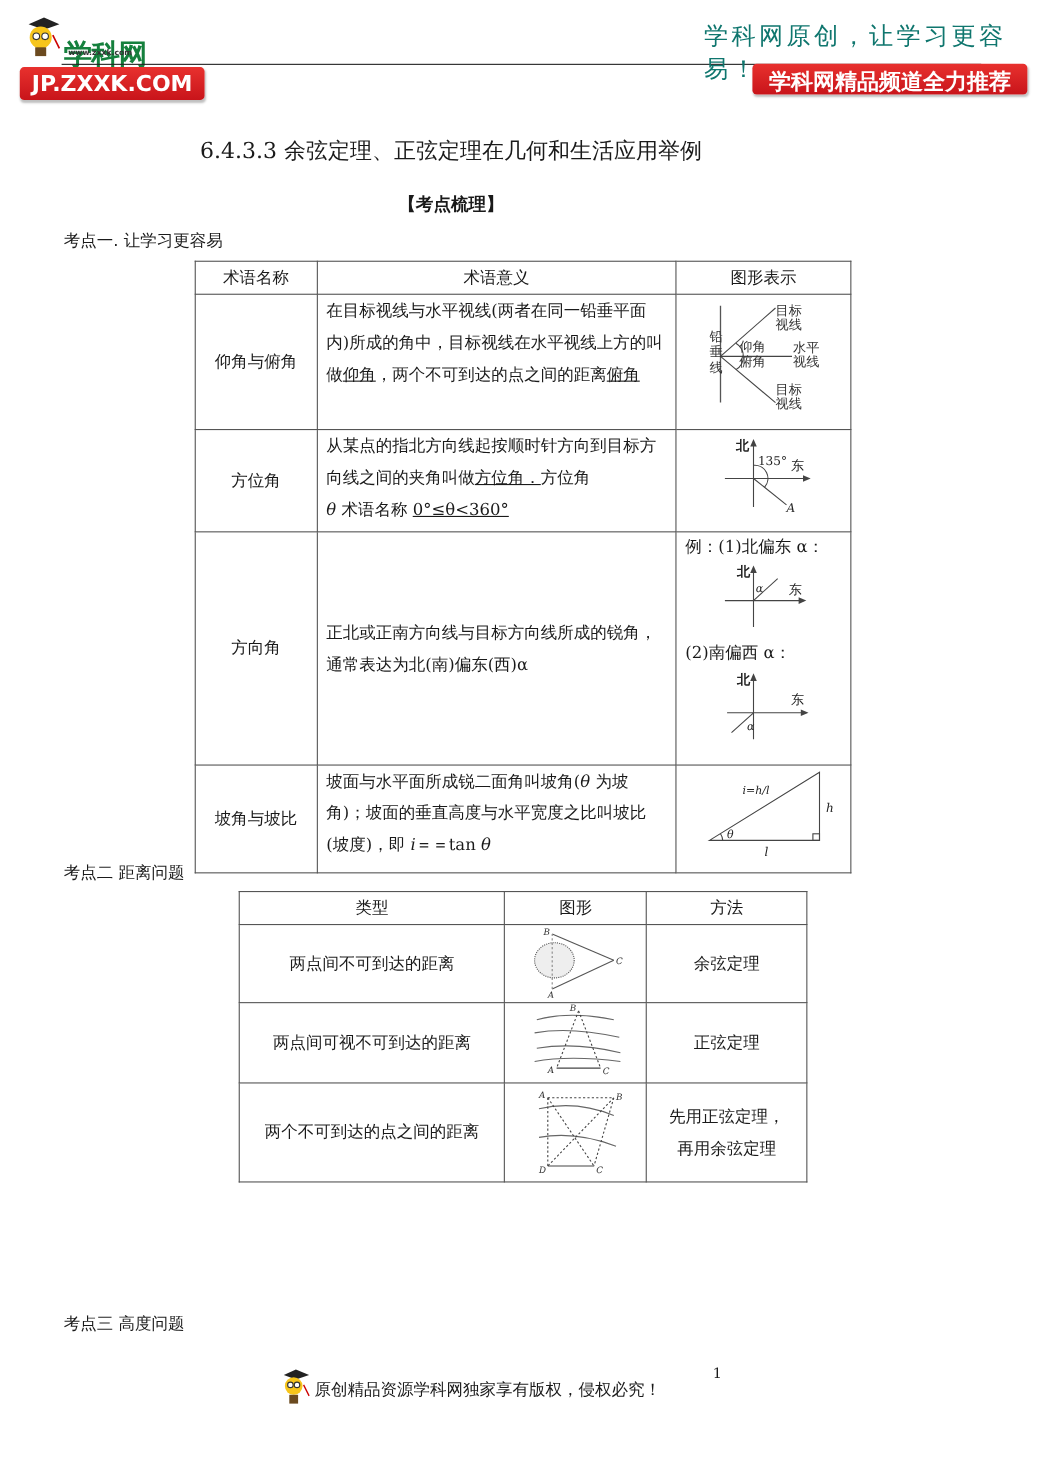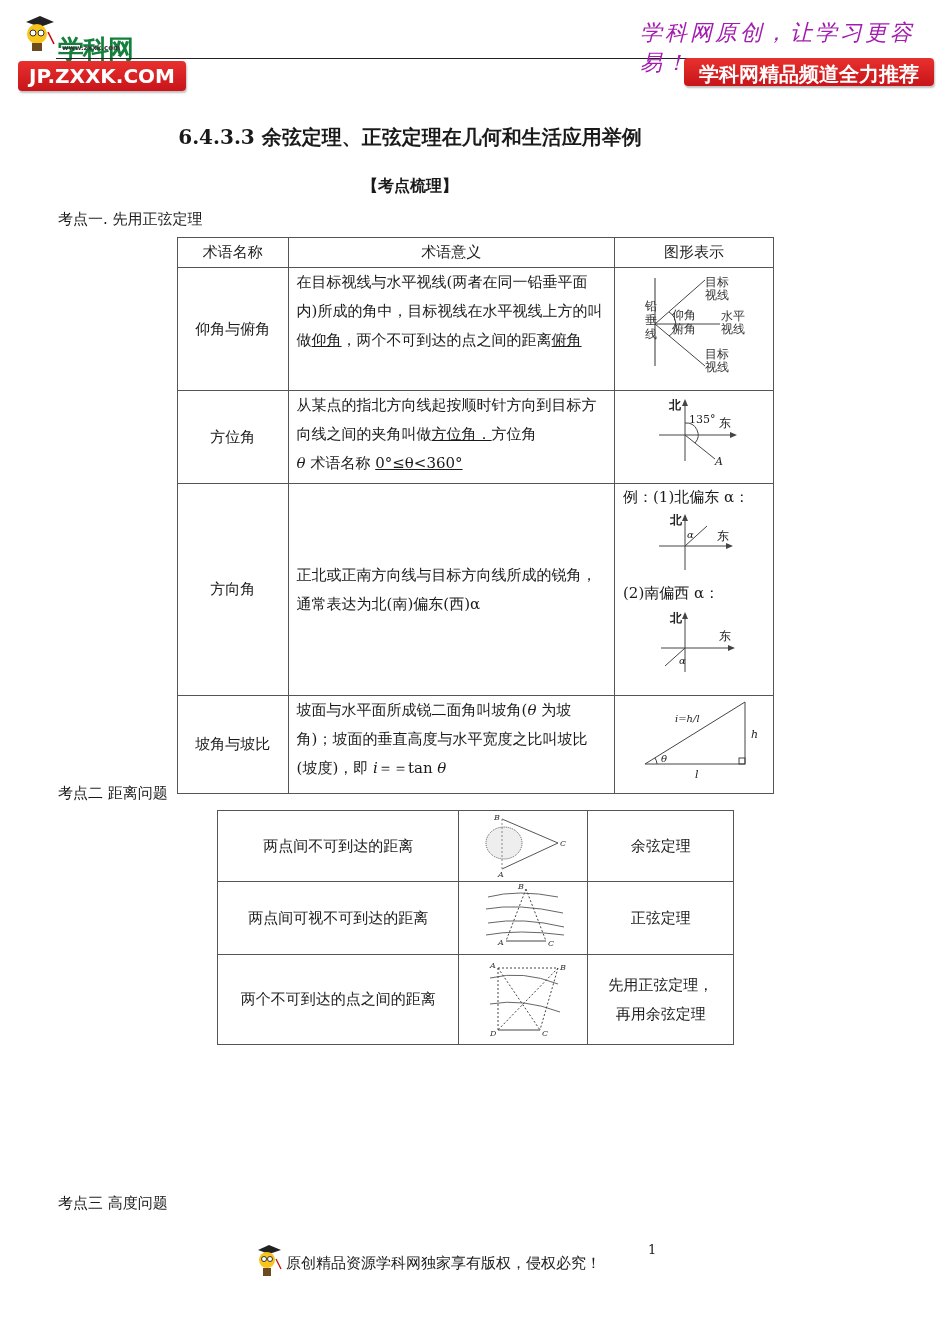--- a/index.html
+++ b/index.html
@@ -9,27 +9,27 @@
 
   
   .logo-mascot { left: 22px; top: 14px; width: 34px; height: 40px; }
   .logo-text { left: 58px; top: 32px; font-family: "DejaVu Sans", sans-serif; font-weight: bold;
                font-size: 26px; color: #15803d; letter-spacing: -1px; }
   .logo-url { left: 62px; top: 44px; font-family: "DejaVu Sans", sans-serif; font-size: 7px; font-weight: bold; color: #333; }
   .header-rule { left: 56px; top: 58px; width: 836px; height: 1px; background: #222; }
   .jp-badge { left: 18px; top: 61px; width: 168px; height: 30px; background: linear-gradient(#e8312e, #c8141a);
               border-radius: 4px; color: #fff; font-family: "DejaVu Sans", sans-serif; font-weight: bold;
               font-size: 20px; line-height: 30px; text-align: center; box-shadow: 1px 2px 2px rgba(0,0,0,0.25); }
-  .slogan { left: 640px; top: 18px; font-family: "DejaVu Serif", serif; font-style: italic; font-size: 22px;
-            color: #a21caf; letter-spacing: 3px; }
+  .slogan { left: 640px; top: 18px; font-family: "DejaVu Serif", serif; font-size: 22px;
+            color: #0f766e; letter-spacing: 3px; }
   .rec-badge { left: 684px; top: 58px; width: 250px; height: 28px; background: linear-gradient(#e8312e, #c8141a);
                border-radius: 4px; color: #fff; font-family: "DejaVu Sans", sans-serif; font-weight: bold;
                font-size: 20px; line-height: 32px; text-align: center; box-shadow: 1px 2px 2px rgba(0,0,0,0.25); }
 
-  .doc-title { left: 0; width: 820px; top: 124px; text-align: center; font-weight: bold; font-size: 20px; }
+  .doc-title { left: 0; width: 820px; top: 124px; text-align: center; font-weight: normal; font-size: 20px; }
   .section-head { left: 0; width: 820px; top: 176px; text-align: center; font-weight: bold; font-size: 16px; }
   .point-label { left: 58px; font-size: 15px; font-family: "DejaVu Sans", sans-serif; }
 
   table { border-collapse: collapse; position: absolute; font-size: 15px; }
   td, th { border: 1px solid #555; font-weight: normal; padding: 0; }
   .t1 { left: 177px; top: 237px; width: 597px; }
   .t1 th { height: 29px; text-align: center; }
   .t1 .c-name { width: 115px; text-align: center; }
   .t1 .c-mean { width: 322px; padding: 0 8px; line-height: 29px; vertical-align: top; }
   .t1 .c-fig { width: 158px; text-align: center; vertical-align: top; position: relative; }
@@ -62,21 +62,21 @@
 </svg>
 <div class="abs logo-text">学科网</div>
 <div class="abs logo-url">www.zxxk.com</div>
 <div class="abs header-rule"></div>
 <div class="abs jp-badge">JP.ZXXK.COM</div>
 <div class="abs slogan">学科网原创，让学习更容易！</div>
 <div class="abs rec-badge">学科网精品频道全力推荐</div>
 
 <div class="abs doc-title">6.4.3.3 余弦定理、正弦定理在几何和生活应用举例</div>
 <div class="abs section-head">【考点梳理】</div>
-<div class="abs point-label" style="top:210px">考点一.  先用正弦定理</div>
+<div class="abs point-label" style="top:210px">考点一.  让学习更容易</div>
 
 <table class="t1">
   <tbody>
       <tr>
     <th class="c-name">术语名称</th>
     <th>术语意义</th>
     <th>图形表示</th>
   </tr>
 
   <tr style="height:118px">
@@ -167,20 +167,25 @@
       </svg>
     </td>
   </tr>
 </tbody>
   </table>
 
 <div class="abs point-label" style="top:784px">考点二    距离问题</div>
 
 <table class="t2">
   <tbody>
+      <tr>
+    <th class="c-type">类型</th>
+    <th class="c-fig">图形</th>
+    <th class="c-method">方法</th>
+  </tr>
   <tr style="height:71px">
     <td class="c-type">两点间不可到达的距离</td>
     <td class="c-fig">
       <svg width="110" height="66" viewBox="0 0 110 66" style="font-family:'DejaVu Serif',serif">
         <ellipse cx="36" cy="32" rx="18" ry="16" fill="#eee" stroke="#555" stroke-dasharray="1,1"></ellipse>
         <line x1="34" y1="8" x2="90" y2="32" stroke="#555"></line>
         <line x1="34" y1="58" x2="90" y2="32" stroke="#555"></line>
         <line x1="34" y1="8" x2="34" y2="58" stroke="#888" stroke-dasharray="2,2"></line>
         <text x="26" y="9" font-size="8" font-style="italic" fill="#333">B</text>
         <text x="92" y="35" font-size="8" font-style="italic" fill="#333">C</text>

